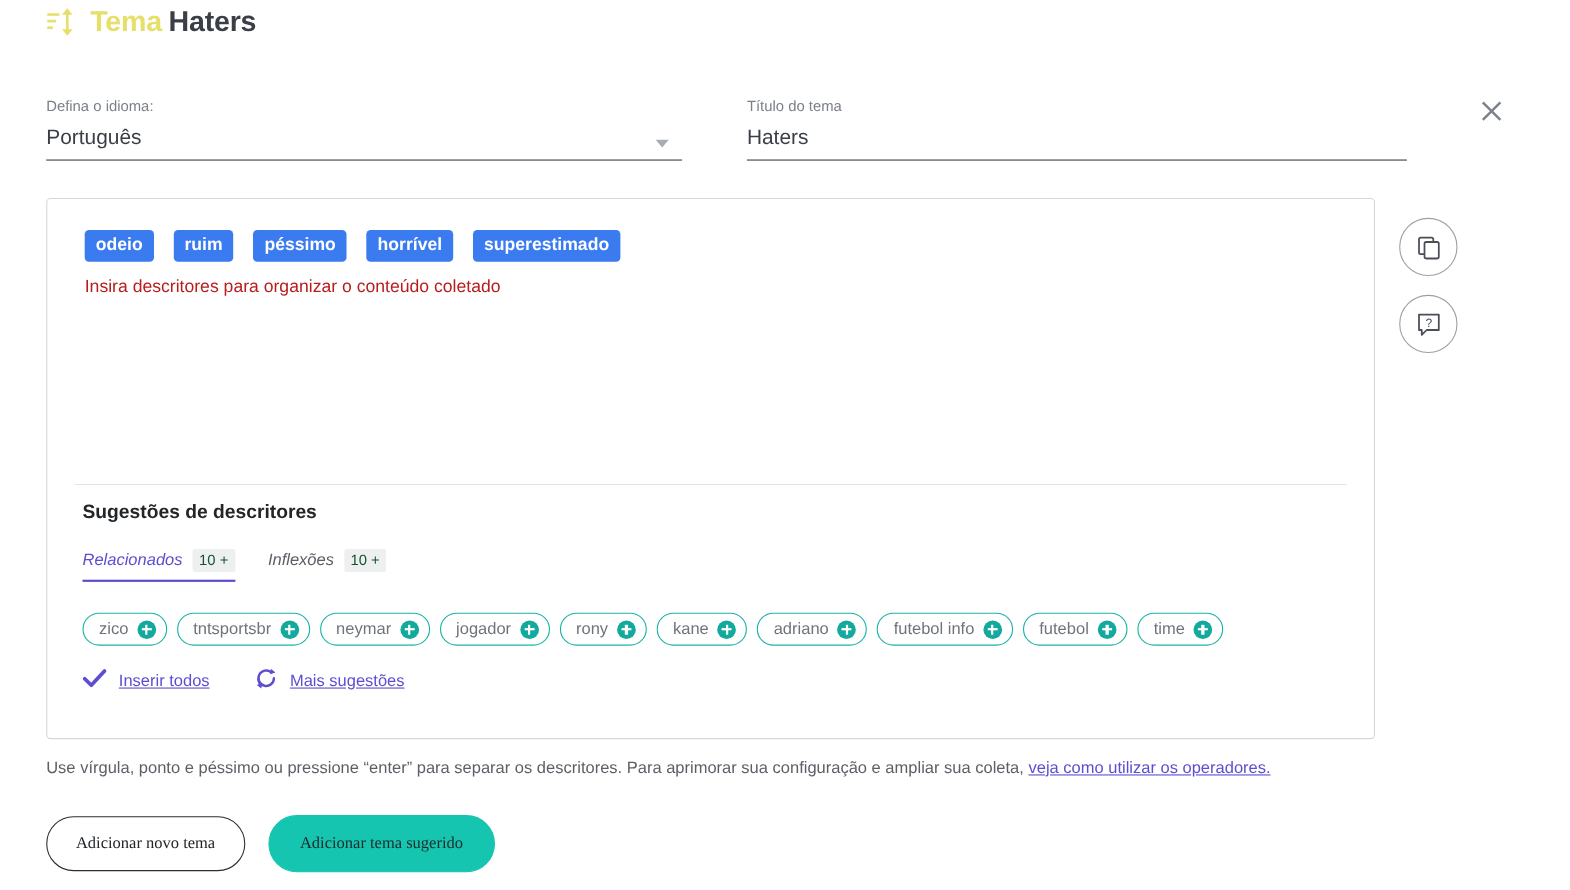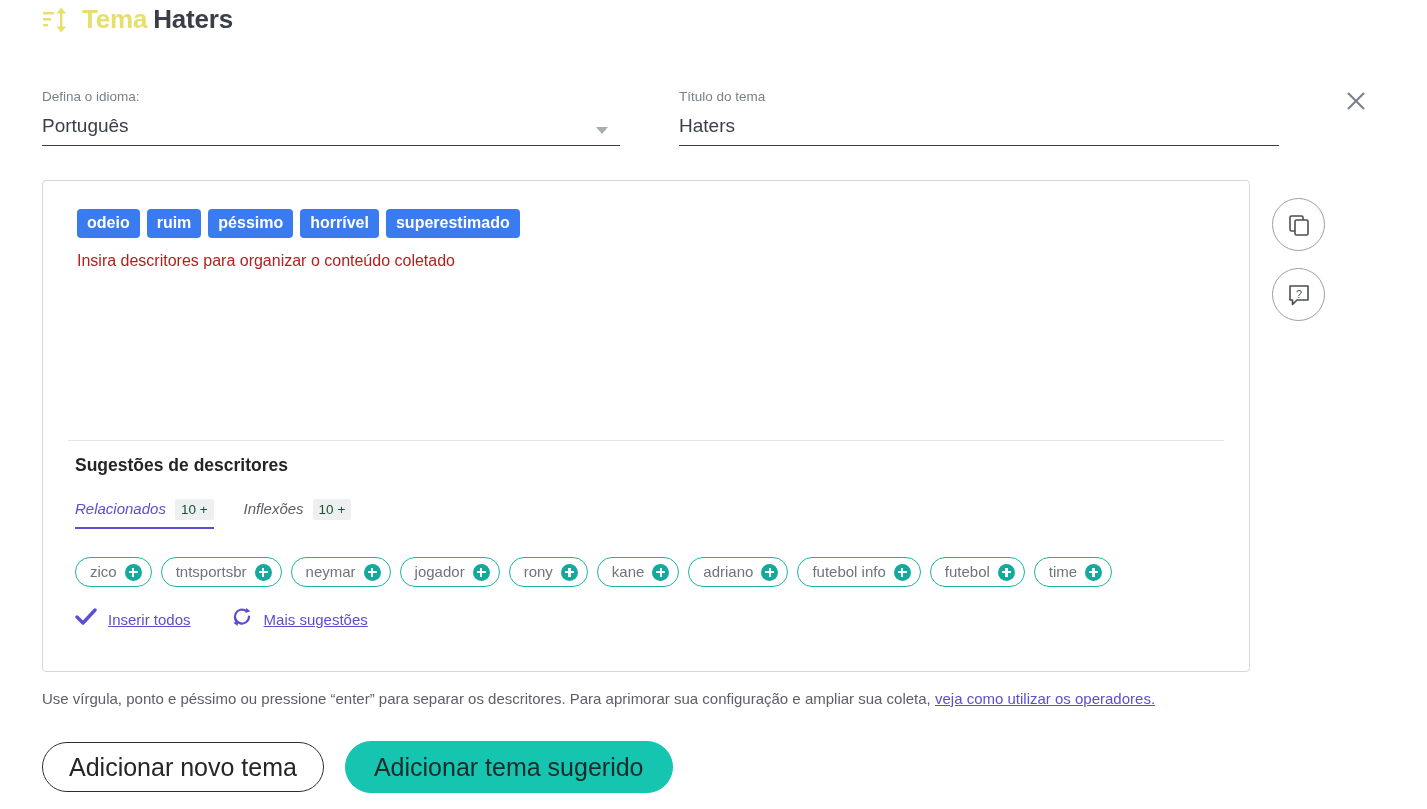--- a/index.html
+++ b/index.html
@@ -66,21 +66,21 @@
   
   .card {
     position: absolute; left: 42px; top: 180px;
     width: 1208px; height: 492px;
     border: 1px solid #d5d7da;
     border-radius: 4px;
     background: #fff;
   }
 
   .tag-area { position: absolute; left: 34px; top: 28px; right: 24px; }
-  .tags { display: flex; flex-wrap: wrap; gap: 7px; }
+  .tags { display: flex; flex-wrap: wrap; gap: 18px; }
   .tag {
     background: #3b7bf0;
     color: #ffffff;
     font-size: 16px; font-weight: bold;
     padding: 4px 10px 5px 10px;
     border-radius: 4px;
     line-height: 20px;
     cursor: pointer;
     white-space: nowrap;
   }
@@ -171,23 +171,23 @@
     font-size: 15px; color: #5c5f66; line-height: 22px;
   }
   .helper a { color: #5c4ed1; text-decoration: underline; cursor: pointer; }
 
   
   .footer {
     position: absolute; left: 42px; top: 741px;
     display: flex; align-items: center; gap: 21px;
   }
   .btn {
-    font-family: Liberation Sans, sans-serif;
+    font-family: Liberation Serif, serif;
     border-radius: 999px; cursor: pointer;
-    font-size: 25px; line-height: 24px;
+    font-size: 15px; line-height: 24px;
     padding: 12px 26px;
     white-space: nowrap;
   }
   .btn-outline {
     background: #fff; border: 1.6px solid #2b2f33; color: #22262a;
   }
   .btn-primary {
     background: #15c5b0; border: 1.6px solid #15c5b0; color: #1c2b2b;
     padding: 13px 28px;
   }

